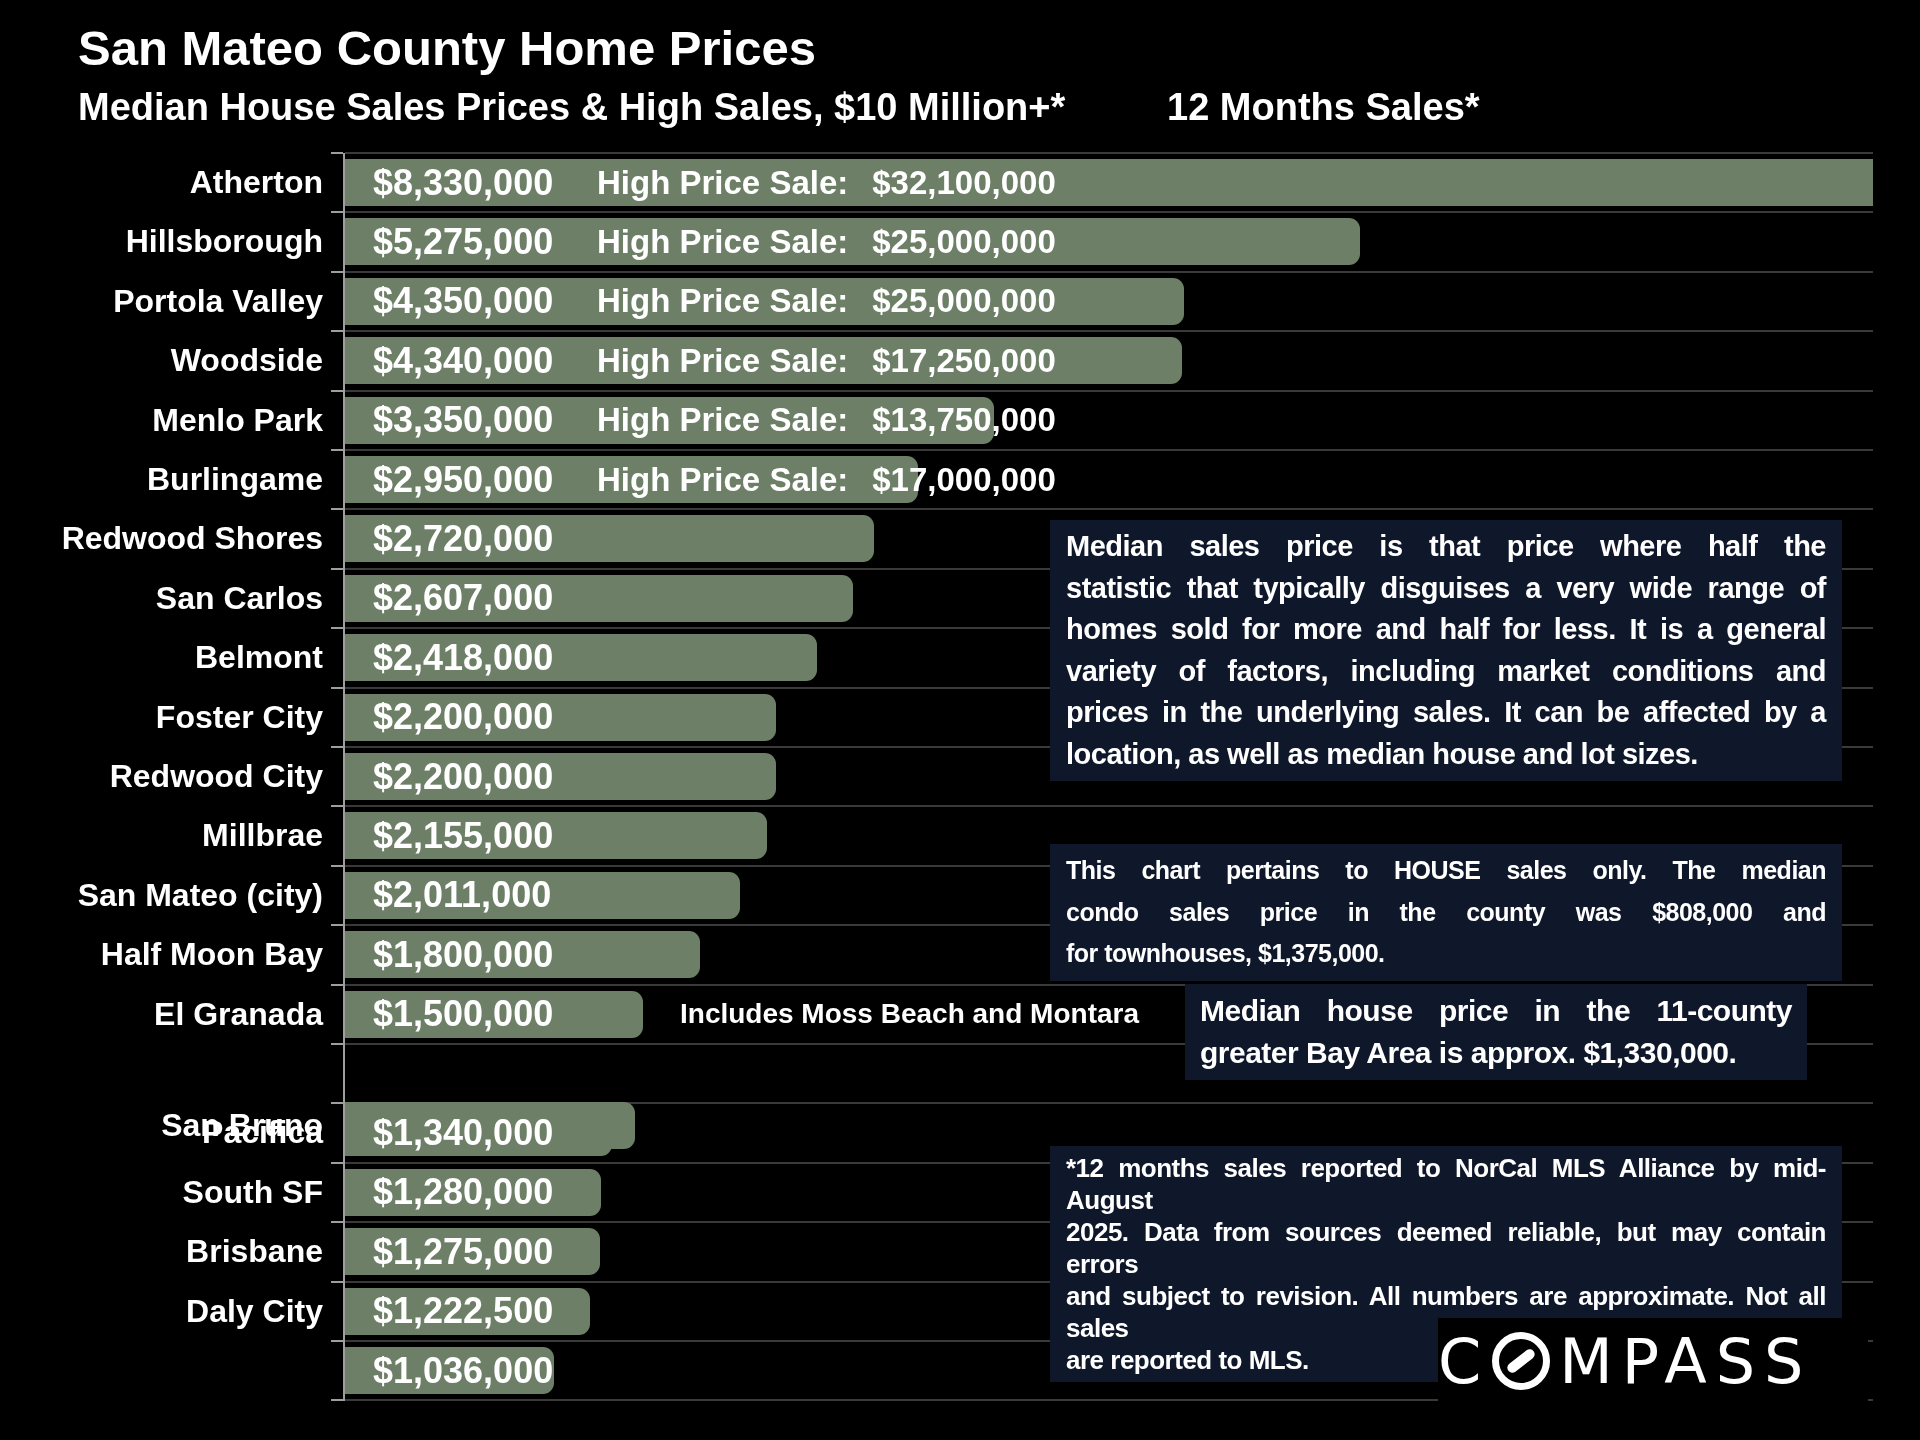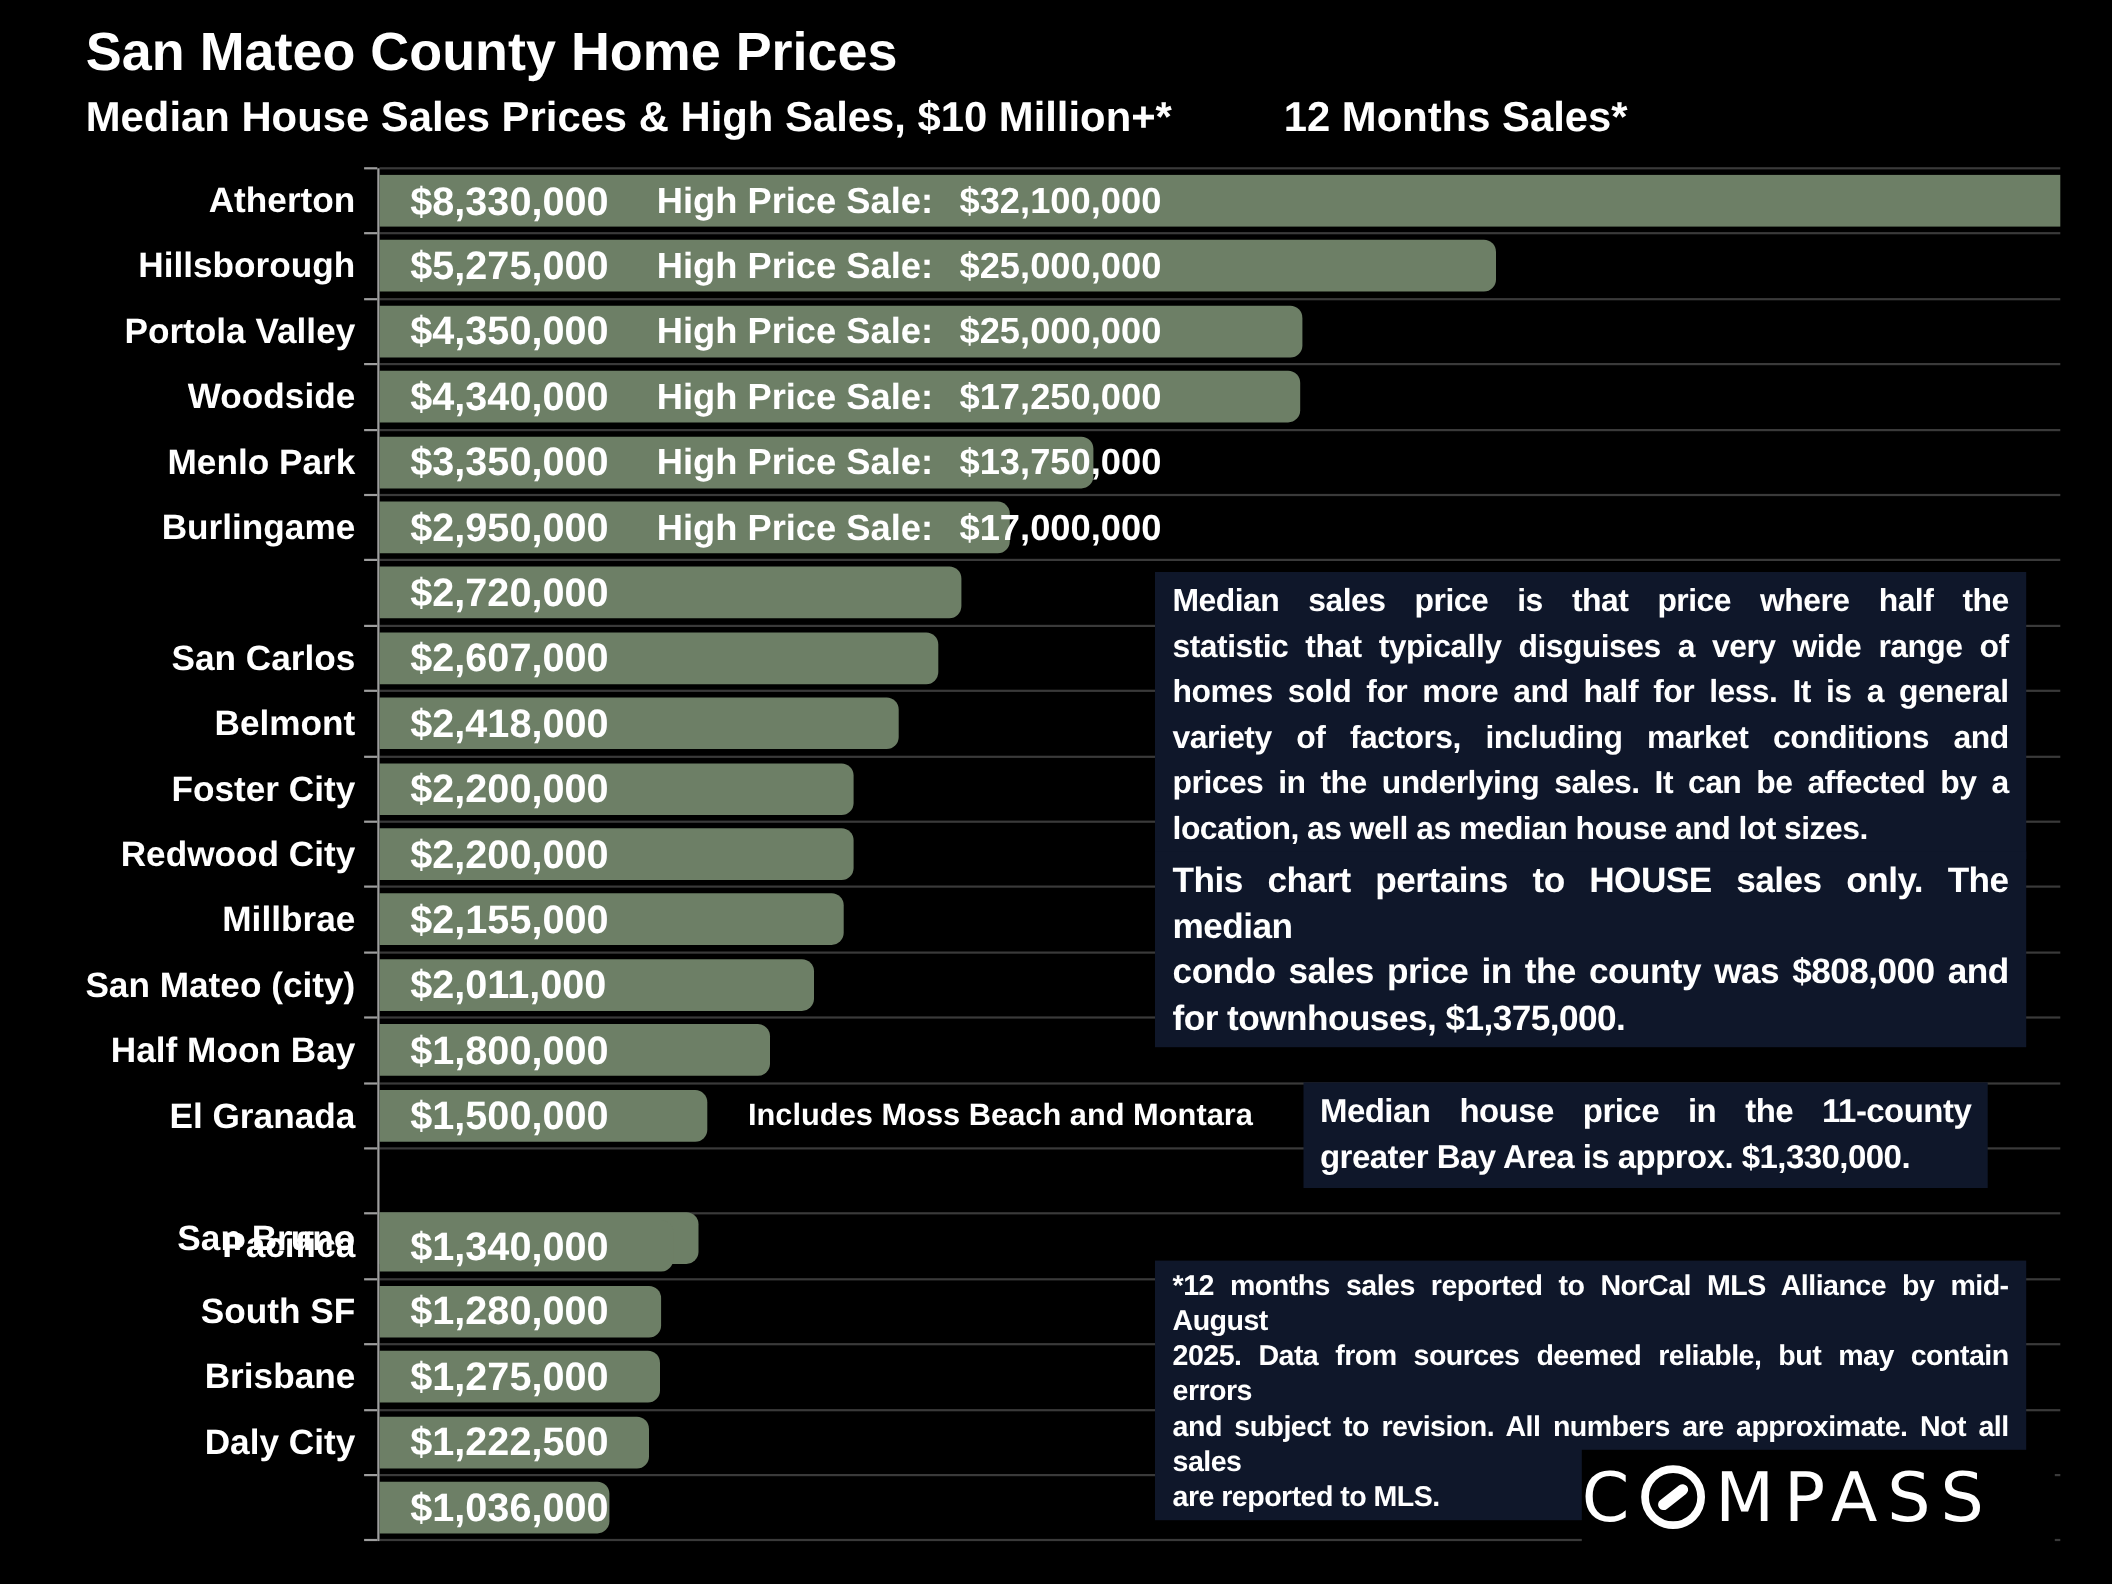--- a/index.html
+++ b/index.html
@@ -21,21 +21,21 @@
             font-size:36px;z-index:4;white-space:nowrap;}
   .highsale{position:absolute;left:252px;top:6px;height:47px;display:flex;align-items:center;
             font-size:33px;z-index:4;white-space:nowrap;}
   .highsale .amt{margin-left:24px;}
   .barnote{position:absolute;left:335px;top:6px;height:47px;display:flex;align-items:center;
            font-size:28px;z-index:4;white-space:nowrap;}
   .textblock{background:#0f172a;z-index:6;letter-spacing:-0.5px;}
   .textblock .ln{text-align:justify;text-align-last:justify;}
   .textblock .ln.last{text-align:left;text-align-last:left;}
   #p1{left:1050px;top:520px;width:760px;padding:6px 16px;font-size:29px;line-height:41.5px;}
-  #p2{left:1050px;top:774px;width:760px;padding:6px 16px;font-size:32px;line-height:41.5px;}
+  #p2{left:1050px;top:844px;width:760px;padding:6px 16px;font-size:25px;line-height:41.5px;}
   #p3{left:1185px;top:984px;width:592px;padding:6px 15px;font-size:30px;line-height:42px;}
   #footnote{left:1050px;top:1146px;width:760px;padding:6px 16px;font-size:26px;line-height:32px;}
   #logo{left:1438px;top:1318px;width:430px;height:86px;background:#000;z-index:6;
         font-family:"DejaVu Sans",sans-serif;font-weight:400;font-size:62px;letter-spacing:9px;
         display:flex;align-items:center;white-space:nowrap;}
   .logo-o{display:inline-block;width:44px;height:44px;border:7px solid #fff;border-radius:50%;
           position:relative;margin:0 9px 0 2px;}
   .logo-needle{position:absolute;left:50%;top:50%;width:32px;height:10px;background:#fff;
                border-radius:5px;transform:translate(-50%,-50%) rotate(-38deg);}
 </style>
@@ -142,20 +142,21 @@
       <div class="row" style="top: 297px;">
         <div class="citylabel">Burlingame</div>
         <div class="bar" style="width: 573px; border-radius: 0px 11px 11px 0px;"></div>
         <div class="barvalue">$2,950,000</div>
         <div class="highsale">
           <span>High Price Sale:</span>
           <span class="amt">$17,000,000</span>
         </div>
       </div>
       <div class="row" style="top: 356.4px;">
+        <div class="citylabel">Redwood Shores</div>
         <div class="bar" style="width: 529.3px; border-radius: 0px 11px 11px 0px;"></div>
         <div class="barvalue">$2,720,000</div>
       </div>
       <div class="row" style="top: 415.8px;">
         <div class="citylabel">San Carlos</div>
         <div class="bar" style="width: 507.83px; border-radius: 0px 11px 11px 0px;"></div>
         <div class="barvalue">$2,607,000</div>
       </div>
       <div class="row" style="top: 475.2px;">
         <div class="citylabel">Belmont</div>

